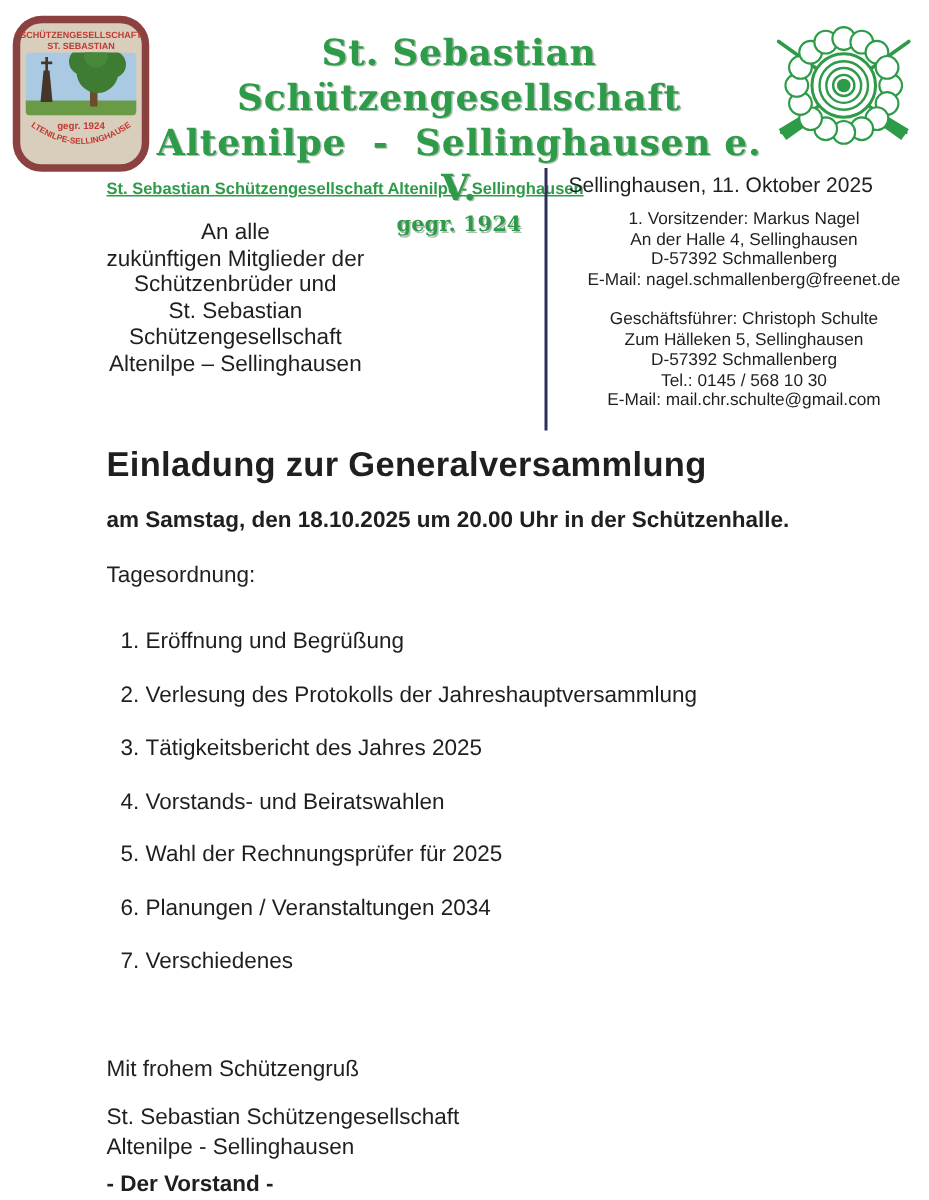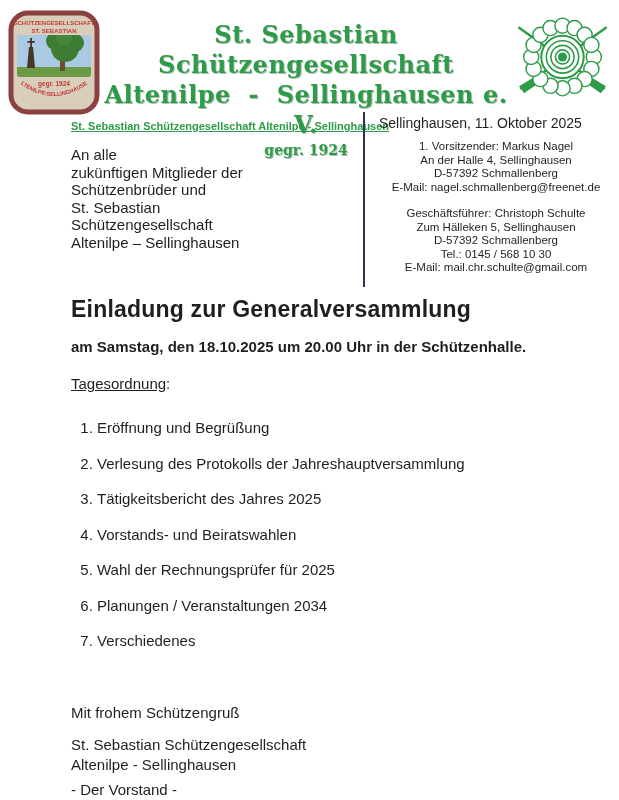--- a/index.html
+++ b/index.html
@@ -25,39 +25,39 @@
   .head-line2 { font-size: 24px; line-height: 30px; letter-spacing: 0.5px; white-space: pre-wrap; }
   .head-line3 { font-size: 14px; line-height: 18px; margin-top: 1px; }
   .emblem { position: absolute; left: 510px; top: 14px; width: 105px; height: 94px; }
 
   
   .sender-line {
     position: absolute; left: 71px; top: 120px;
     font-size: 11px; font-weight: bold; color: #2e9b48;
     text-decoration: underline;
   }
-  .recipient { position: absolute; left: 71px; top: 146px; font-size: 15px; line-height: 17.5px; }
+  .recipient { position: absolute; left: 71px; top: 146px; font-size: 15px; line-height: 17.5px; text-align: center; }
   .divider { position: absolute; left: 363px; top: 112px; width: 2px; height: 175px; background: #2e2e5e; }
   .right-col { position: absolute; left: 379px; top: 115px; width: 234px; }
   .date-line { font-size: 14px; line-height: 17px; margin-bottom: 8px; }
   .contact-block { font-size: 11.5px; line-height: 13.5px; margin-bottom: 13px; text-align: center; }
 
   
   .title { position: absolute; left: 71px; top: 296px; font-size: 23px; font-weight: bold; letter-spacing: 0.2px; }
   .subtitle { position: absolute; left: 71px; top: 338px; font-size: 15px; font-weight: bold; }
   .agenda-heading { position: absolute; left: 71px; top: 375px; font-size: 15px; }
-  .agenda-heading .u { text-decoration: underline; }
+  .agenda-heading .u { }
   .agenda { position: absolute; left: 71px; top: 420px; width: 480px; }
   .agenda ol { list-style: decimal; padding-left: 26px; font-size: 15px; }
   .agenda li { margin-bottom: 19.5px; line-height: 16px; }
 
   
   .closing-salutation { position: absolute; left: 71px; top: 704px; font-size: 15px; }
   .closing-org { position: absolute; left: 71px; top: 735px; font-size: 15px; line-height: 19.5px; }
-  .closing-signature { position: absolute; left: 71px; top: 781px; font-size: 15px; }
+  .closing-signature { position: absolute; left: 71px; top: 781px; font-size: 15px; font-weight: bold; }
 </style>
 </head>
 <body>
 
 <div class="page">
 
   <svg class="crest" viewBox="0 0 92 105">
     <defs>
       <clipPath id="sceneClip">
           <rect x="9" y="25" width="74" height="42" rx="3"></rect>

